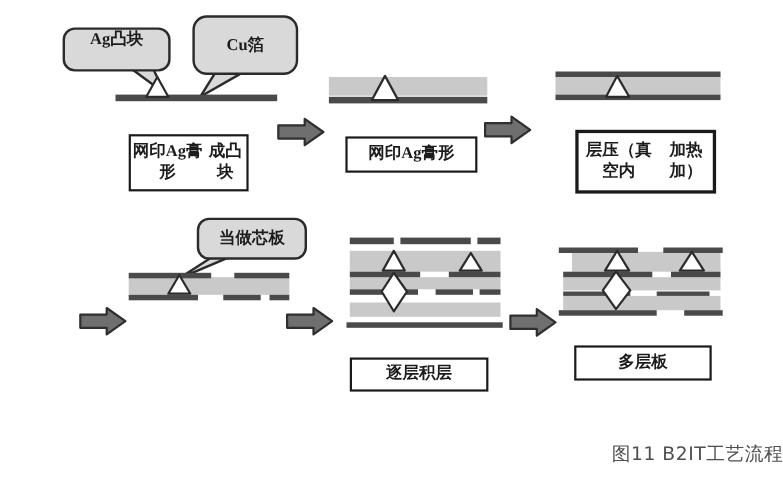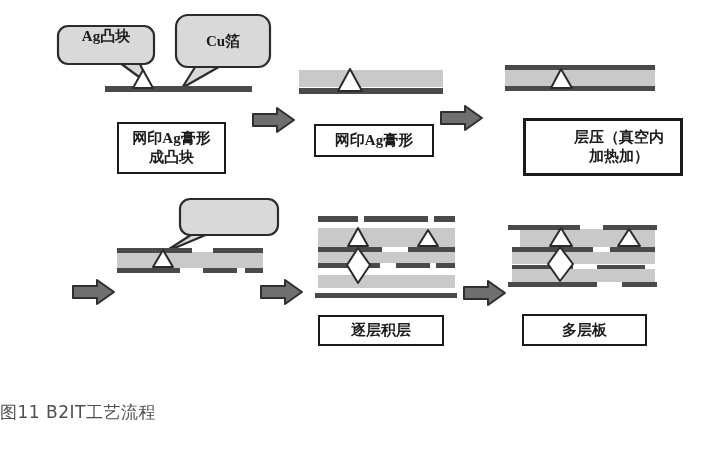--- a/index.html
+++ b/index.html
@@ -6,32 +6,32 @@
   .canvas{
     position:relative;width:712px;height:449px;background:#ffffff;overflow:hidden;
     font-family:"Liberation Serif","DejaVu Serif",serif;
   }
   svg.shapes{position:absolute;left:0;top:0;}
   .overlay{position:absolute;display:flex;align-items:center;justify-content:center;
     text-align:center;color:#1c1c1c;}
   .callout-text{font-size:15px;font-weight:700;line-height:1.2;flex-direction:column;}
   .label-box{
     position:absolute;background:#ffffff;border:2.5px solid #1a1a1a;
-    display:flex;flex-direction:column;align-items:center;justify-content:center;
+    display:flex;flex-direction:row;align-items:center;justify-content:center;
     font-size:15px;font-weight:700;line-height:1.25;color:#1c1c1c;text-align:center;
   }
   .label-box.thick{border-width:3px;}
   .watermark{
     position:absolute;left:232px;top:200px;width:260px;
     font-family:"DejaVu Sans","Liberation Sans",sans-serif;
     font-style:italic;font-size:37px;font-weight:700;color:#c6c6c6;opacity:0.72;
     letter-spacing:1px;white-space:nowrap;pointer-events:none;
   }
   .caption{
-    position:absolute;left:0;top:401px;width:712px;text-align:left;
+    position:absolute;left:0;top:401px;width:712px;text-align:right;
     font-family:"DejaVu Sans","Liberation Sans",sans-serif;
     font-size:17px;color:#4f4f4f;letter-spacing:0.5px;
   }
   .line{display:block;}
 </style>
 </head>
 <body>
 
 <div class="canvas">
 
@@ -112,37 +112,38 @@
     </g>
   </svg>
 
 
   <div class="overlay callout-text" style="left:58px;top:26px;width:96px;height:20px;">Ag凸块</div>
 
   <div class="overlay callout-text" style="left:176px;top:15px;width:94px;height:52px;">
     <span class="line">Cu箔</span>
   </div>
 
+  <div class="overlay callout-text" style="left:180px;top:199px;width:98px;height:36px;">当做芯板</div>
 
   <div class="label-box" style="left:117px;top:122px;width:105px;height:48px;">
     <span class="line">网印Ag膏形</span>
     <span class="line">成凸块</span>
   </div>
 
   <div class="label-box" style="left:314px;top:124px;width:116px;height:29px;">
     <span class="line">网印Ag膏形</span>
   </div>
 
-  <div class="label-box thick" style="left:523px;top:118px;width:122px;height:52px;padding-left:32px;">
+  <div class="label-box thick" style="left:523px;top:118px;width:122px;height:52px;">
     <span class="line">层压（真空内</span>
     <span class="line">加热加）</span>
   </div>
 
 
-  <div class="label-box" style="left:318px;top:315px;width:122px;height:27px;">
+  <div class="label-box" style="left:318px;top:325px;width:122px;height:27px;">
     <span class="line">逐层积层</span>
   </div>
 
   <div class="label-box" style="left:522px;top:314px;width:121px;height:28px;">
     <span class="line">多层板</span>
   </div>
 
   <div class="caption">图11 B2IT工艺流程</div>
 
 </div>

